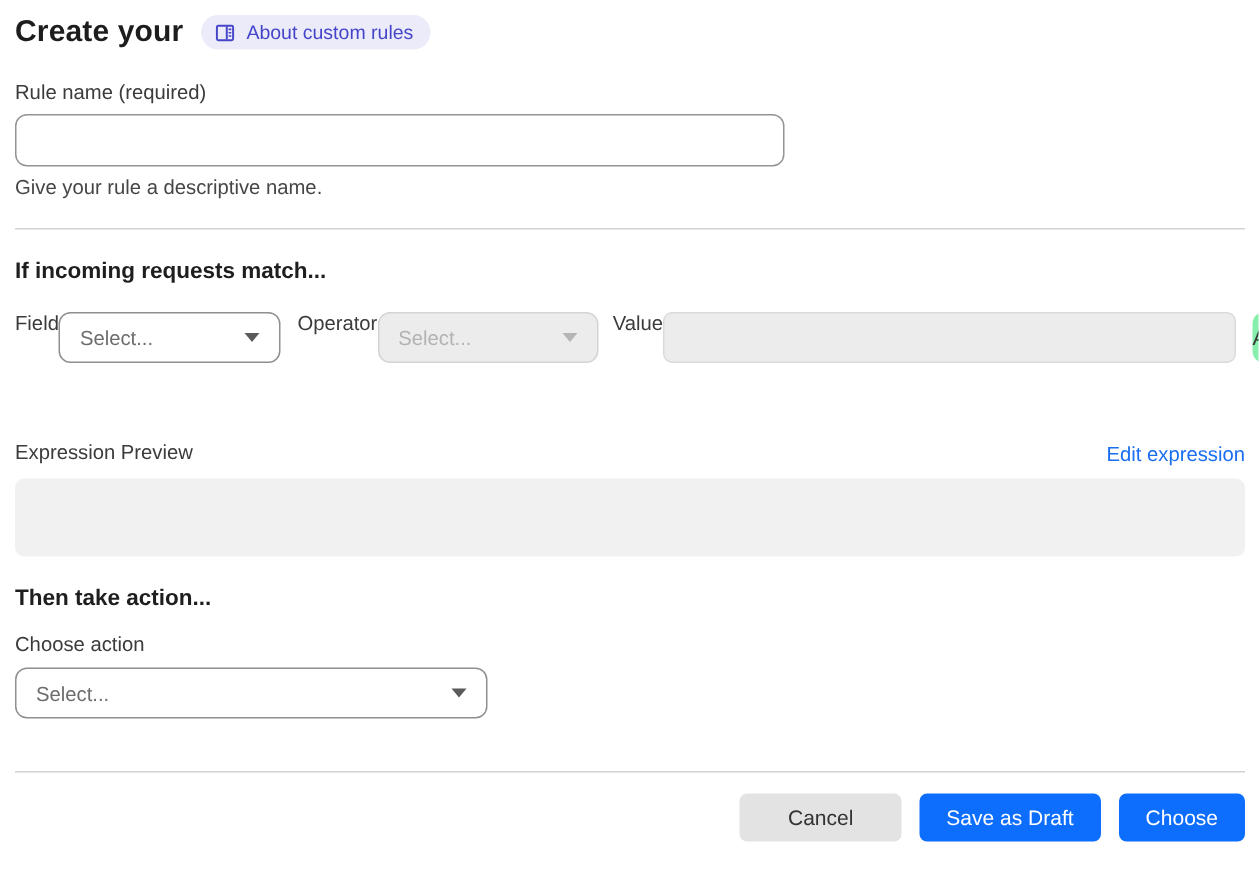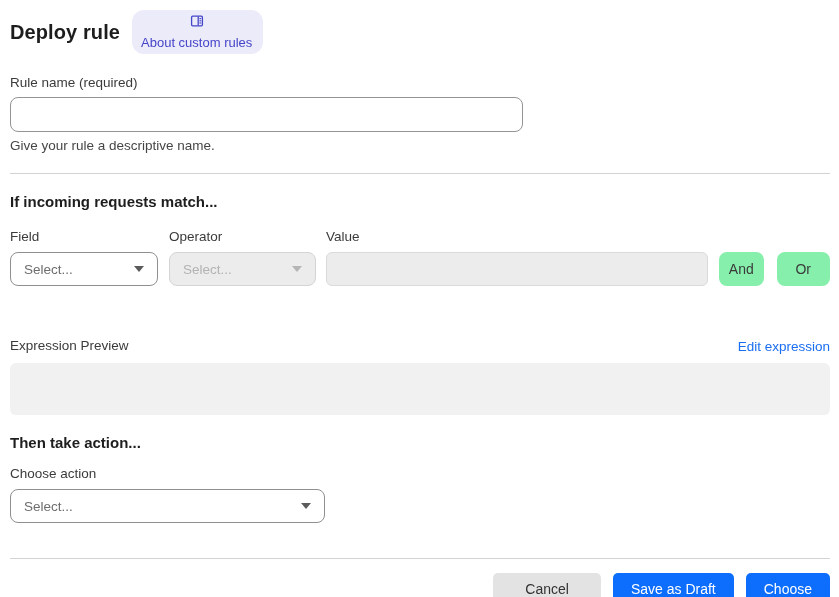--- a/index.html
+++ b/index.html
@@ -13,21 +13,21 @@
   }
   .page { padding: 10px 9px 12px 10px; }
 
   
   .header-row { display: flex; align-items: center; gap: 12px; }
   .page-title { font-size: 20px; font-weight: 700; color: #1d1d1d; letter-spacing: .1px; }
   .about-badge {
     display: inline-flex; align-items: center; gap: 7px;
     background: #ebebfa; color: #4545c9;
     padding: 4px 11px 4px 9px; border-radius: 12px;
-    font-size: 13px; cursor: pointer; text-decoration: none; flex-direction: column;
+    font-size: 13px; cursor: pointer; text-decoration: none;
   }
   .about-badge svg { display: block; }
 
   
   .field-label { font-size: 13.5px; color: #3b3b3b; line-height: 16px; }
   .rule-name-block { margin-top: 21px; }
   .rule-name-block .field-label { margin-bottom: 6px; }
   .text-input {
     width: 513px; height: 35px;
     border: 1px solid #949494; border-radius: 8px;
@@ -35,21 +35,21 @@
     background: #fff; outline: none;
   }
   .helper-text { margin-top: 6px; color: #464646; }
 
   .divider { border: none; border-top: 1px solid #d2d2d2; margin-top: 20px; }
 
   .section-heading { font-size: 15px; font-weight: 700; color: #1e1e1e; margin-top: 19px; }
 
   
   .match-row { display: flex; align-items: flex-end; margin-top: 19px; }
-  .match-col { display: flex; flex-direction: column; }
+  .match-col { display: flex; flex-direction: row; }
   .match-col .field-label { margin-bottom: 7px; }
   .select-box {
     height: 34px; border-radius: 8px;
     display: flex; align-items: center; justify-content: space-between;
     padding: 0 13px; cursor: pointer; background: #fff;
     border: 1px solid #8f8f8f; color: #6d6d6d;
   }
   .select-box.disabled {
     background: #ececec; border-color: #d4d4d4; color: #b3b3b3; cursor: default;
   }
@@ -101,21 +101,21 @@
   .primary-btn { background: #0d6efd; color: #ffffff; }
   .save-draft-btn { padding: 0 18px; }
   .deploy-btn { padding: 0 18px; }
 </style>
 </head>
 <body>
 
 <div class="page">
 
   <div class="header-row">
-    <div class="page-title">Deploy rule</div>
+    <div class="page-title">Create your</div>
     <a class="about-badge">
       <span>
         <svg width="14" height="14" viewBox="0 0 14 14" fill="none">
           <rect x="1.6" y="2.2" width="10.8" height="9.6" rx="1" stroke="#4545c9" stroke-width="1.3"></rect>
           <line x1="8.2" y1="2.6" x2="8.2" y2="11.4" stroke="#4545c9" stroke-width="1.3"></line>
           <line x1="9.4" y1="4.6" x2="11.2" y2="4.6" stroke="#4545c9" stroke-width="1.1"></line>
           <line x1="9.4" y1="6.8" x2="11.2" y2="6.8" stroke="#4545c9" stroke-width="1.1"></line>
           <line x1="9.4" y1="9" x2="11.2" y2="9" stroke="#4545c9" stroke-width="1.1"></line>
         </svg>
       </span>

